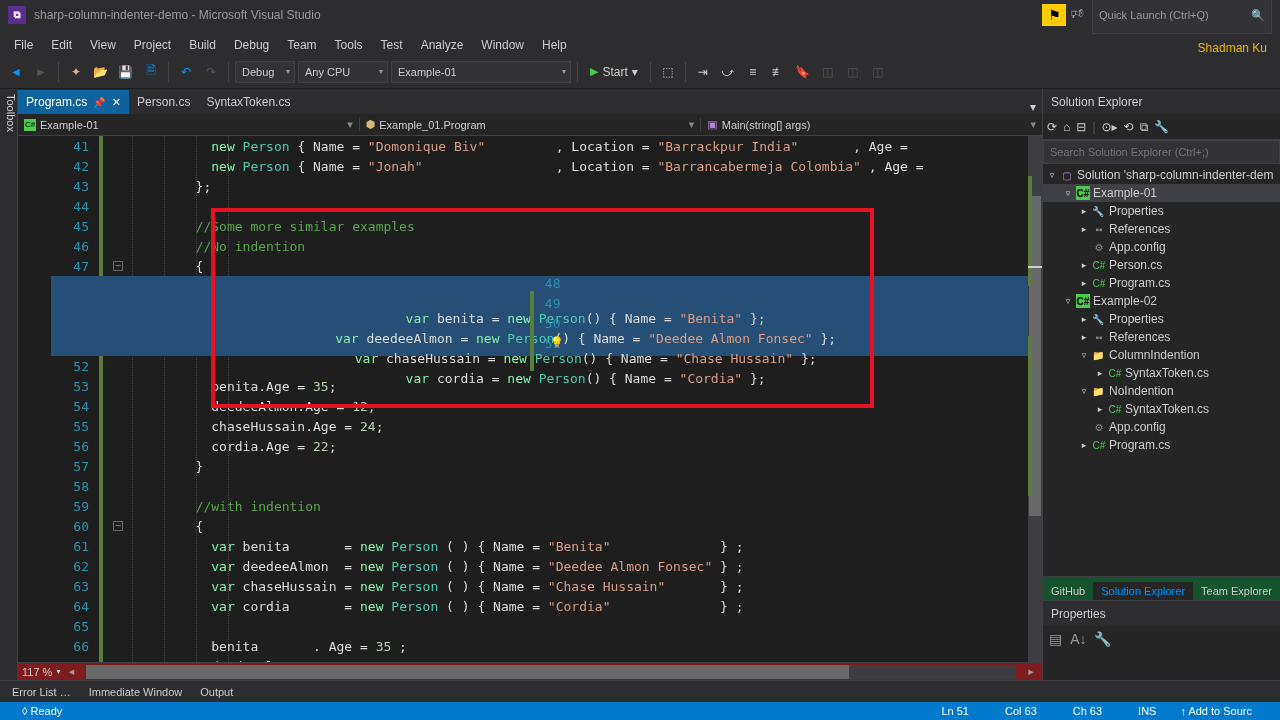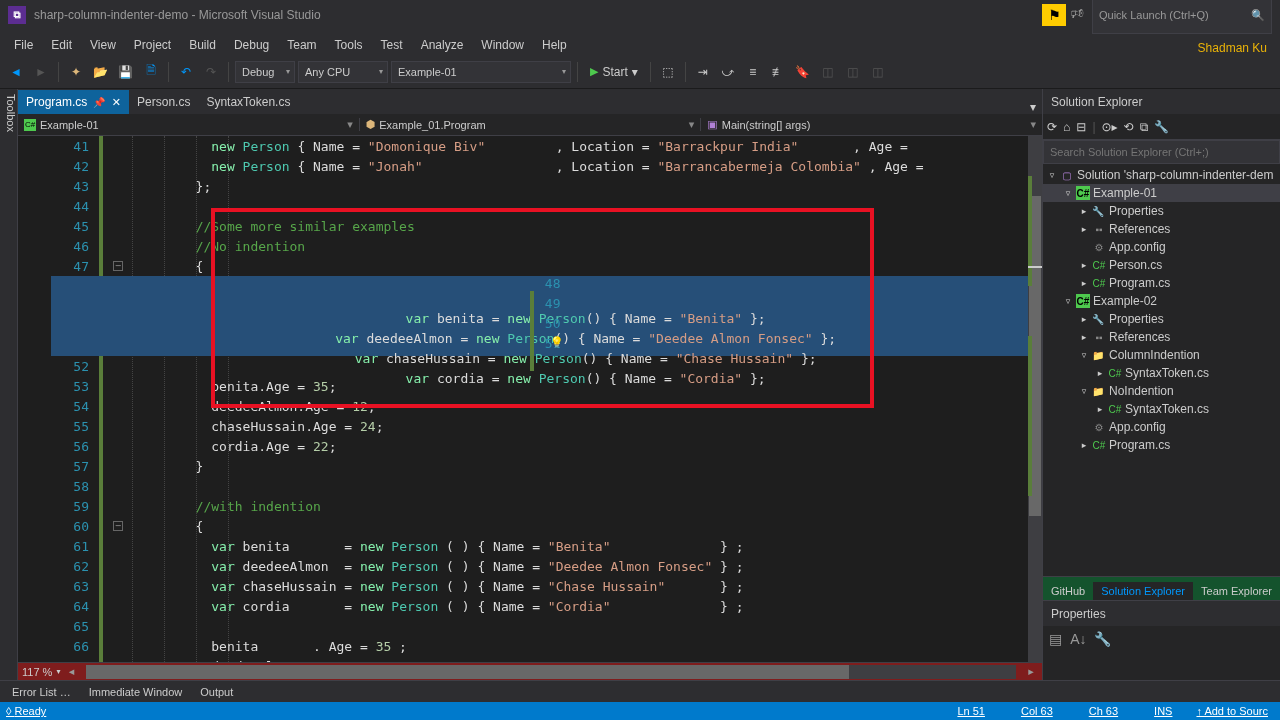--- a/index.html
+++ b/index.html
@@ -70,21 +70,21 @@
 .tree-item .icon { width:14px; height:14px; display:flex; align-items:center; justify-content:center; font-size:10px; }
 .icon-sln { color:#b180d7;} .icon-proj { background:#4ec94e; color:#000; font-size:7px; font-weight:bold;} .icon-wrench{color:#888;} .icon-ref{color:#888;} .icon-cfg{color:#888;} .icon-csfile{color:#4ec94e;} .icon-folder{color:#dcb67a;}
 .panel-tabs { height:24px; display:flex; align-items:flex-end; border-top:1px solid #3f3f46; background:#14532d;}
 .panel-tabs .ptab { padding:3px 8px; font-size:11px; color:#ccc;}
 .panel-tabs .ptab.active { background:#252526; color:#0097fb;}
 .props { height:80px; border-top:1px solid #3f3f46;}
 .props .panel-header{ background:#2d2d30;}
 .props-toolbar { height:26px; display:flex; align-items:center; padding:0 6px; gap:8px; color:#999; font-size:14px;}
 .bottom-tabs { height:22px; background:#2d2d30; border-top:1px solid #3f3f46; display:flex; align-items:center; padding:0 4px; gap:2px; font-size:11px;}
 .bottom-tabs .btab { padding:2px 8px; color:#ccc;}
-.statusbar { height:18px; background:#007acc; color:#fff; display:flex; align-items:center; font-size:11px; padding:0 6px;text-decoration:underline;}
+.statusbar { height:18px; background:#007acc; color:#fff; display:flex; align-items:center; font-size:11px; padding:0 22px;}
 .statusbar .spacer{flex:1;}
 .statusbar .cell{padding:0 18px;}
 .statusbar .right{padding:0 6px;}
 .vscroll { position:absolute; right:0; top:0; bottom:0; width:14px; background:#3e3e42;}
 .vscroll .thumb { position:absolute; left:1px; right:1px; top:60px; height:320px; background:#686868;}
 .vscroll .mark-green { position:absolute; left:0; width:4px; background:#5a7e3a;}
 .vscroll .mark-caret { position:absolute; left:0; right:0; height:2px; background:#ccc;}
 </style>
 </head>
 <body>

